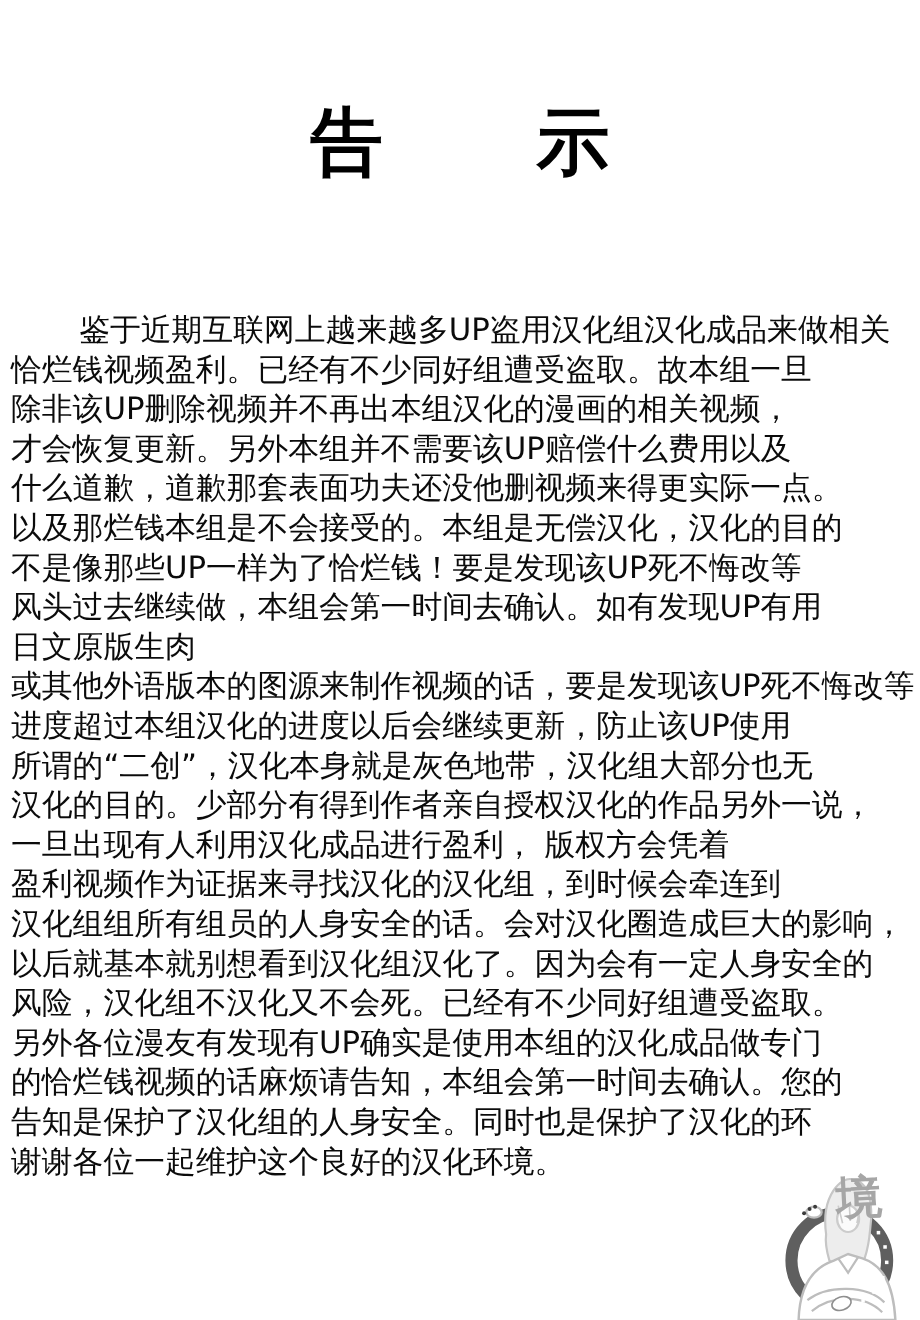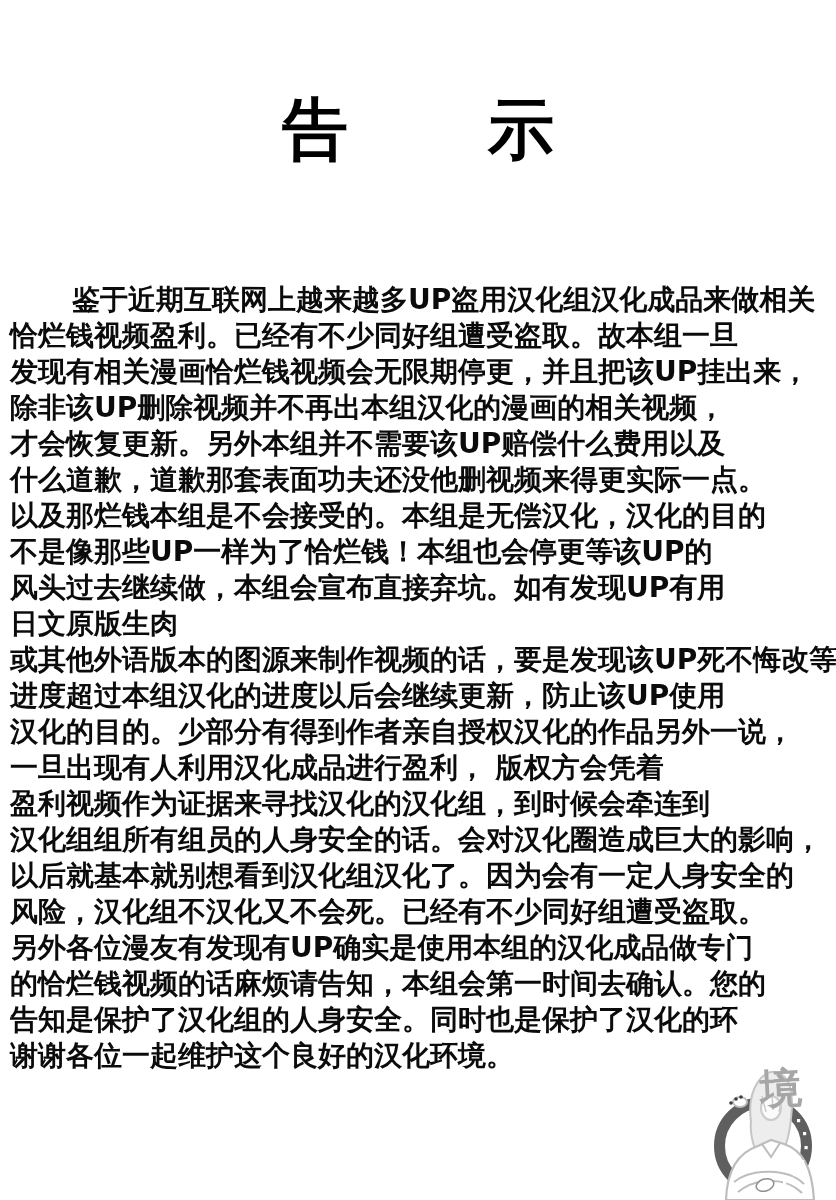--- a/index.html
+++ b/index.html
@@ -27,21 +27,21 @@
     z-index: 1;
   }
   .notice-body {
     position: absolute;
     top: 282px;
     left: 10px;
     right: 0;
     z-index: 2;
     font-size: 28px;
     line-height: 36px;
-    font-weight: 700;
+    font-weight: 400;
     color: #0b0b0b;
   }
   .line {
     margin: 0;
     padding: 0;
     white-space: nowrap;
   }
   .line.indent { text-indent: 62px; }
   .badge {
     position: absolute;
@@ -69,30 +69,30 @@
 <div class="page">
 
   <h1 class="title">
     <span>告</span>
     <span>示</span>
   </h1>
 
   <div class="notice-body">
     <p class="line indent">鉴于近期互联网上越来越多UP盗用汉化组汉化成品来做相关</p>
     <p class="line">恰烂钱视频盈利。已经有不少同好组遭受盗取。故本组一旦</p>
-    <p class="line">发现有相关漫画恰烂钱视频会无限期停更，并且把该UP挂出来，</p>
     <p class="line">除非该UP删除视频并不再出本组汉化的漫画的相关视频，</p>
     <p class="line">才会恢复更新。另外本组并不需要该UP赔偿什么费用以及</p>
     <p class="line">什么道歉，道歉那套表面功夫还没他删视频来得更实际一点。</p>
     <p class="line">以及那烂钱本组是不会接受的。本组是无偿汉化，汉化的目的</p>
-    <p class="line">不是像那些UP一样为了恰烂钱！本组也会停更等该UP的</p>
-    <p class="line">风头过去继续做，本组会宣布直接弃坑。如有发现UP有用</p>
+    <p class="line">不是像那些UP一样为了恰烂钱！要是发现该UP死不悔改等</p>
+    <p class="line">风头过去继续做，本组会第一时间去确认。如有发现UP有用</p>
     <p class="line">日文原版生肉</p>
     <p class="line">或其他外语版本的图源来制作视频的话，要是发现该UP死不悔改等</p>
     <p class="line">进度超过本组汉化的进度以后会继续更新，防止该UP使用</p>
+    <p class="line">所谓的“二创”，汉化本身就是灰色地带，汉化组大部分也无</p>
     <p class="line">汉化的目的。少部分有得到作者亲自授权汉化的作品另外一说，</p>
     <p class="line">一旦出现有人利用汉化成品进行盈利， 版权方会凭着</p>
     <p class="line">盈利视频作为证据来寻找汉化的汉化组，到时候会牵连到</p>
     <p class="line">汉化组组所有组员的人身安全的话。会对汉化圈造成巨大的影响，</p>
     <p class="line">以后就基本就别想看到汉化组汉化了。因为会有一定人身安全的</p>
     <p class="line">风险，汉化组不汉化又不会死。已经有不少同好组遭受盗取。</p>
     <p class="line">另外各位漫友有发现有UP确实是使用本组的汉化成品做专门</p>
     <p class="line">的恰烂钱视频的话麻烦请告知，本组会第一时间去确认。您的</p>
     <p class="line">告知是保护了汉化组的人身安全。同时也是保护了汉化的环</p>
     <p class="line">谢谢各位一起维护这个良好的汉化环境。</p>

